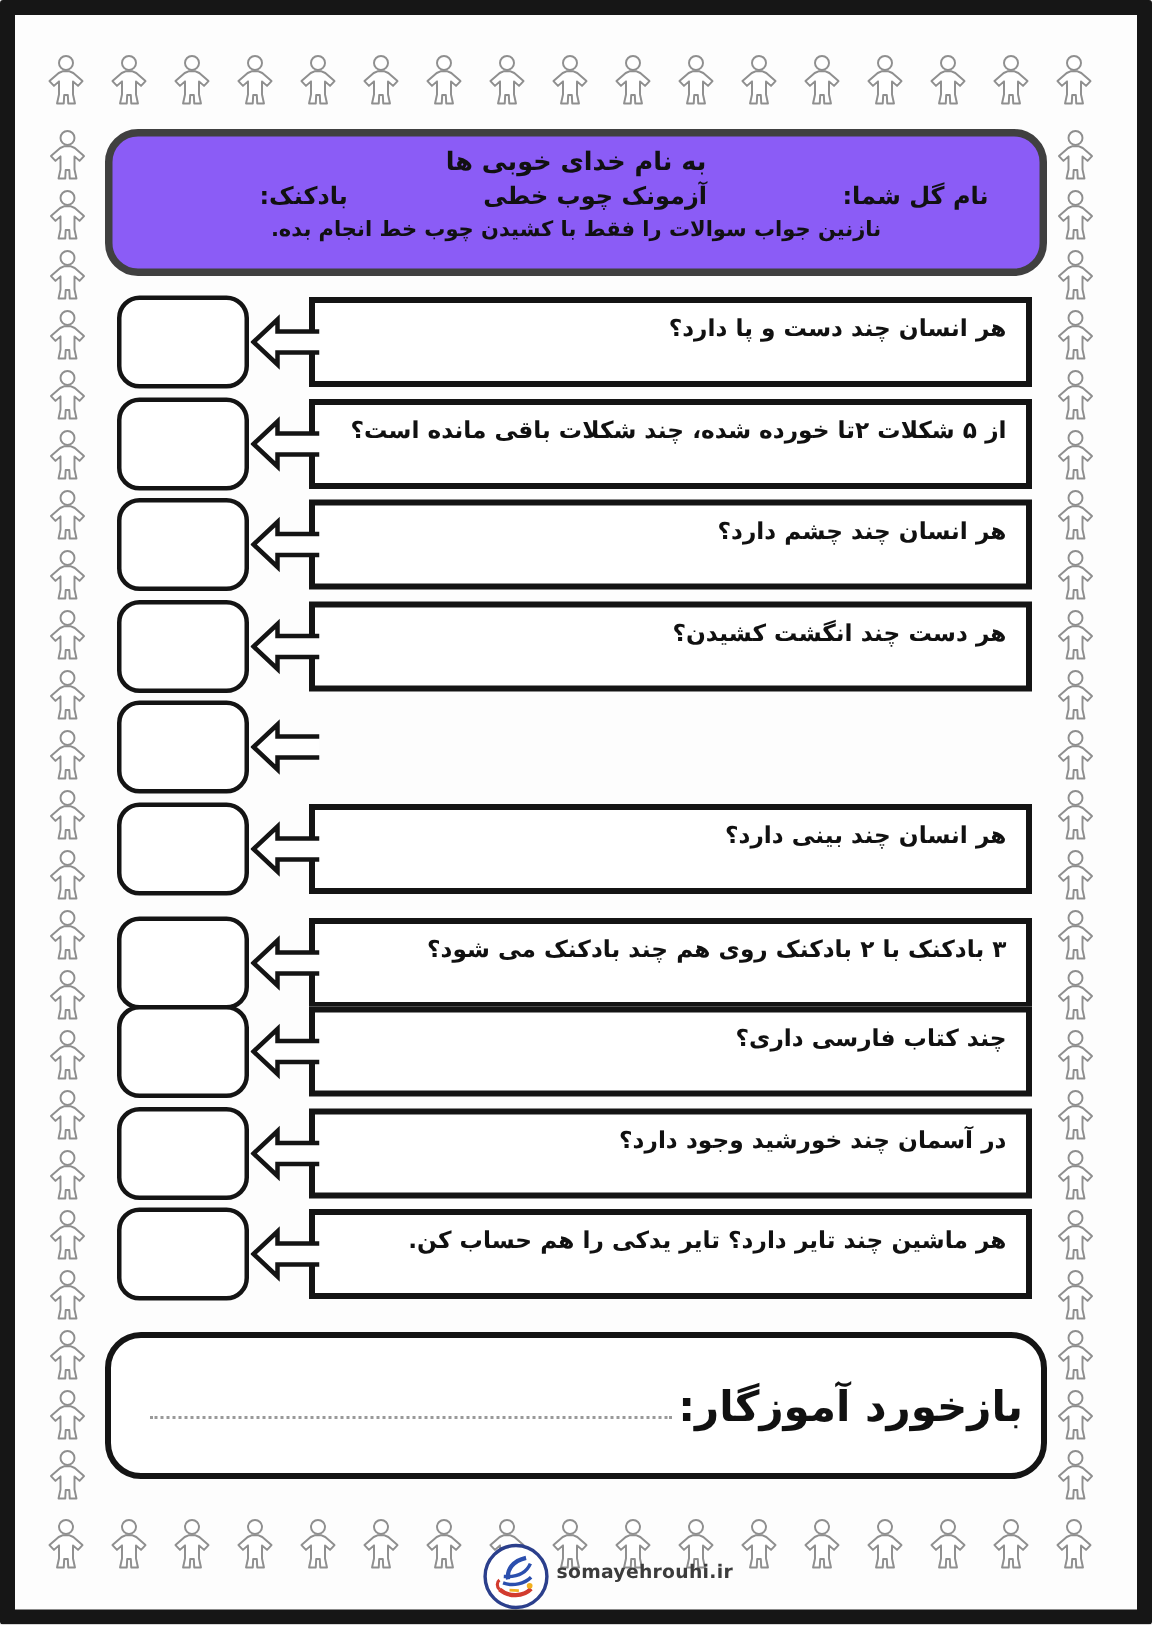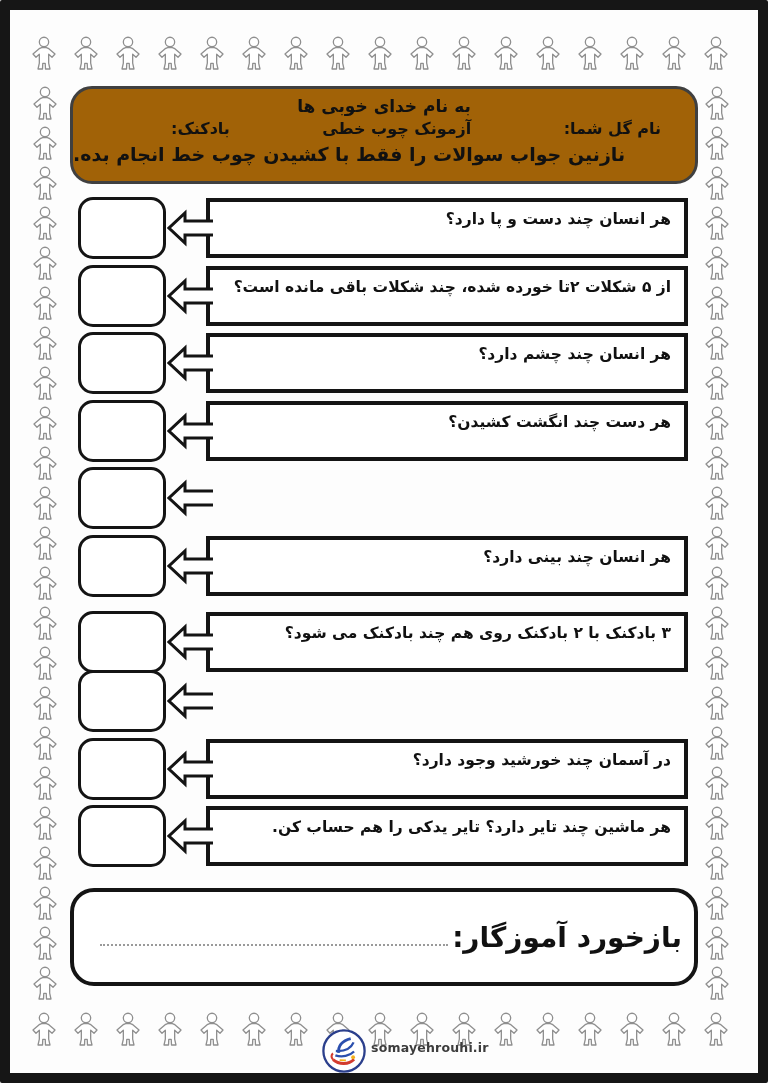--- a/index.html
+++ b/index.html
@@ -10,29 +10,29 @@
   #frame{
     position:absolute;inset:0;border:10px solid #161616;border-radius:2px;
     pointer-events:none;z-index:10;
   }
   .person{position:absolute;width:28px;height:38px;z-index:1;}
   .person svg{width:100%;height:100%;display:block;}
 
   
   #header-box{
     position:absolute;left:70px;top:86px;width:628px;height:98px;
-    border:3px solid #404040;border-radius:22px;background:#a16207;
+    border:5px solid #404040;border-radius:22px;background:#8b5cf6;
     box-sizing:border-box;z-index:2;direction:rtl;
   }
   #bismillah{ text-align:center;font-weight:bold;font-size:17px;margin-top:7px; }
   #header-line2{
     display:flex;justify-content:space-between;align-items:baseline;
     padding:0 34px 0 98px;margin-top:3px;font-weight:bold;font-size:16px;
   }
-  #instruction{ text-align:left;font-weight:bold;font-size:19px;margin-top:5px; }
+  #instruction{ text-align:center;font-weight:bold;font-size:14px;margin-top:5px; }
 
   
   .qrow{position:absolute;left:0;width:708px;height:62px;z-index:2;}
   .answer-box{
     position:absolute;left:78px;top:0;width:88px;height:62px;background:#fff;
     border:3px solid #141414;border-radius:15px;box-sizing:border-box;
   }
   .arrow{position:absolute;left:167px;top:11px;width:46px;height:40px;z-index:3;}
   .qbox{
     position:absolute;left:206px;top:1px;width:482px;height:60px;background:#fff;
@@ -866,20 +866,23 @@
     <div class="qbox">
       <span class="qtext">۳ بادکنک با ۲ بادکنک روی هم چند بادکنک می شود؟</span>
     </div>
   </div>
 
   <div class="qrow" style="top: 670px;">
     <div class="answer-box"></div>
     <svg class="arrow" viewBox="0 0 46 40">
       <path d="M46 13 L18 13 L18 5 L2 20 L18 35 L18 27 L46 27" fill="#ffffff" stroke="#141414" stroke-width="3" stroke-linejoin="miter"></path>
     </svg>
+    <div class="qbox">
+      <span class="qtext">چند کتاب فارسی داری؟</span>
+    </div>
   </div>
 
   <div class="qrow" style="top: 738px;">
     <div class="answer-box"></div>
     <svg class="arrow" viewBox="0 0 46 40">
       <path d="M46 13 L18 13 L18 5 L2 20 L18 35 L18 27 L46 27" fill="#ffffff" stroke="#141414" stroke-width="3" stroke-linejoin="miter"></path>
     </svg>
     <div class="qbox">
       <span class="qtext">در آسمان چند خورشید وجود دارد؟</span>
     </div>

